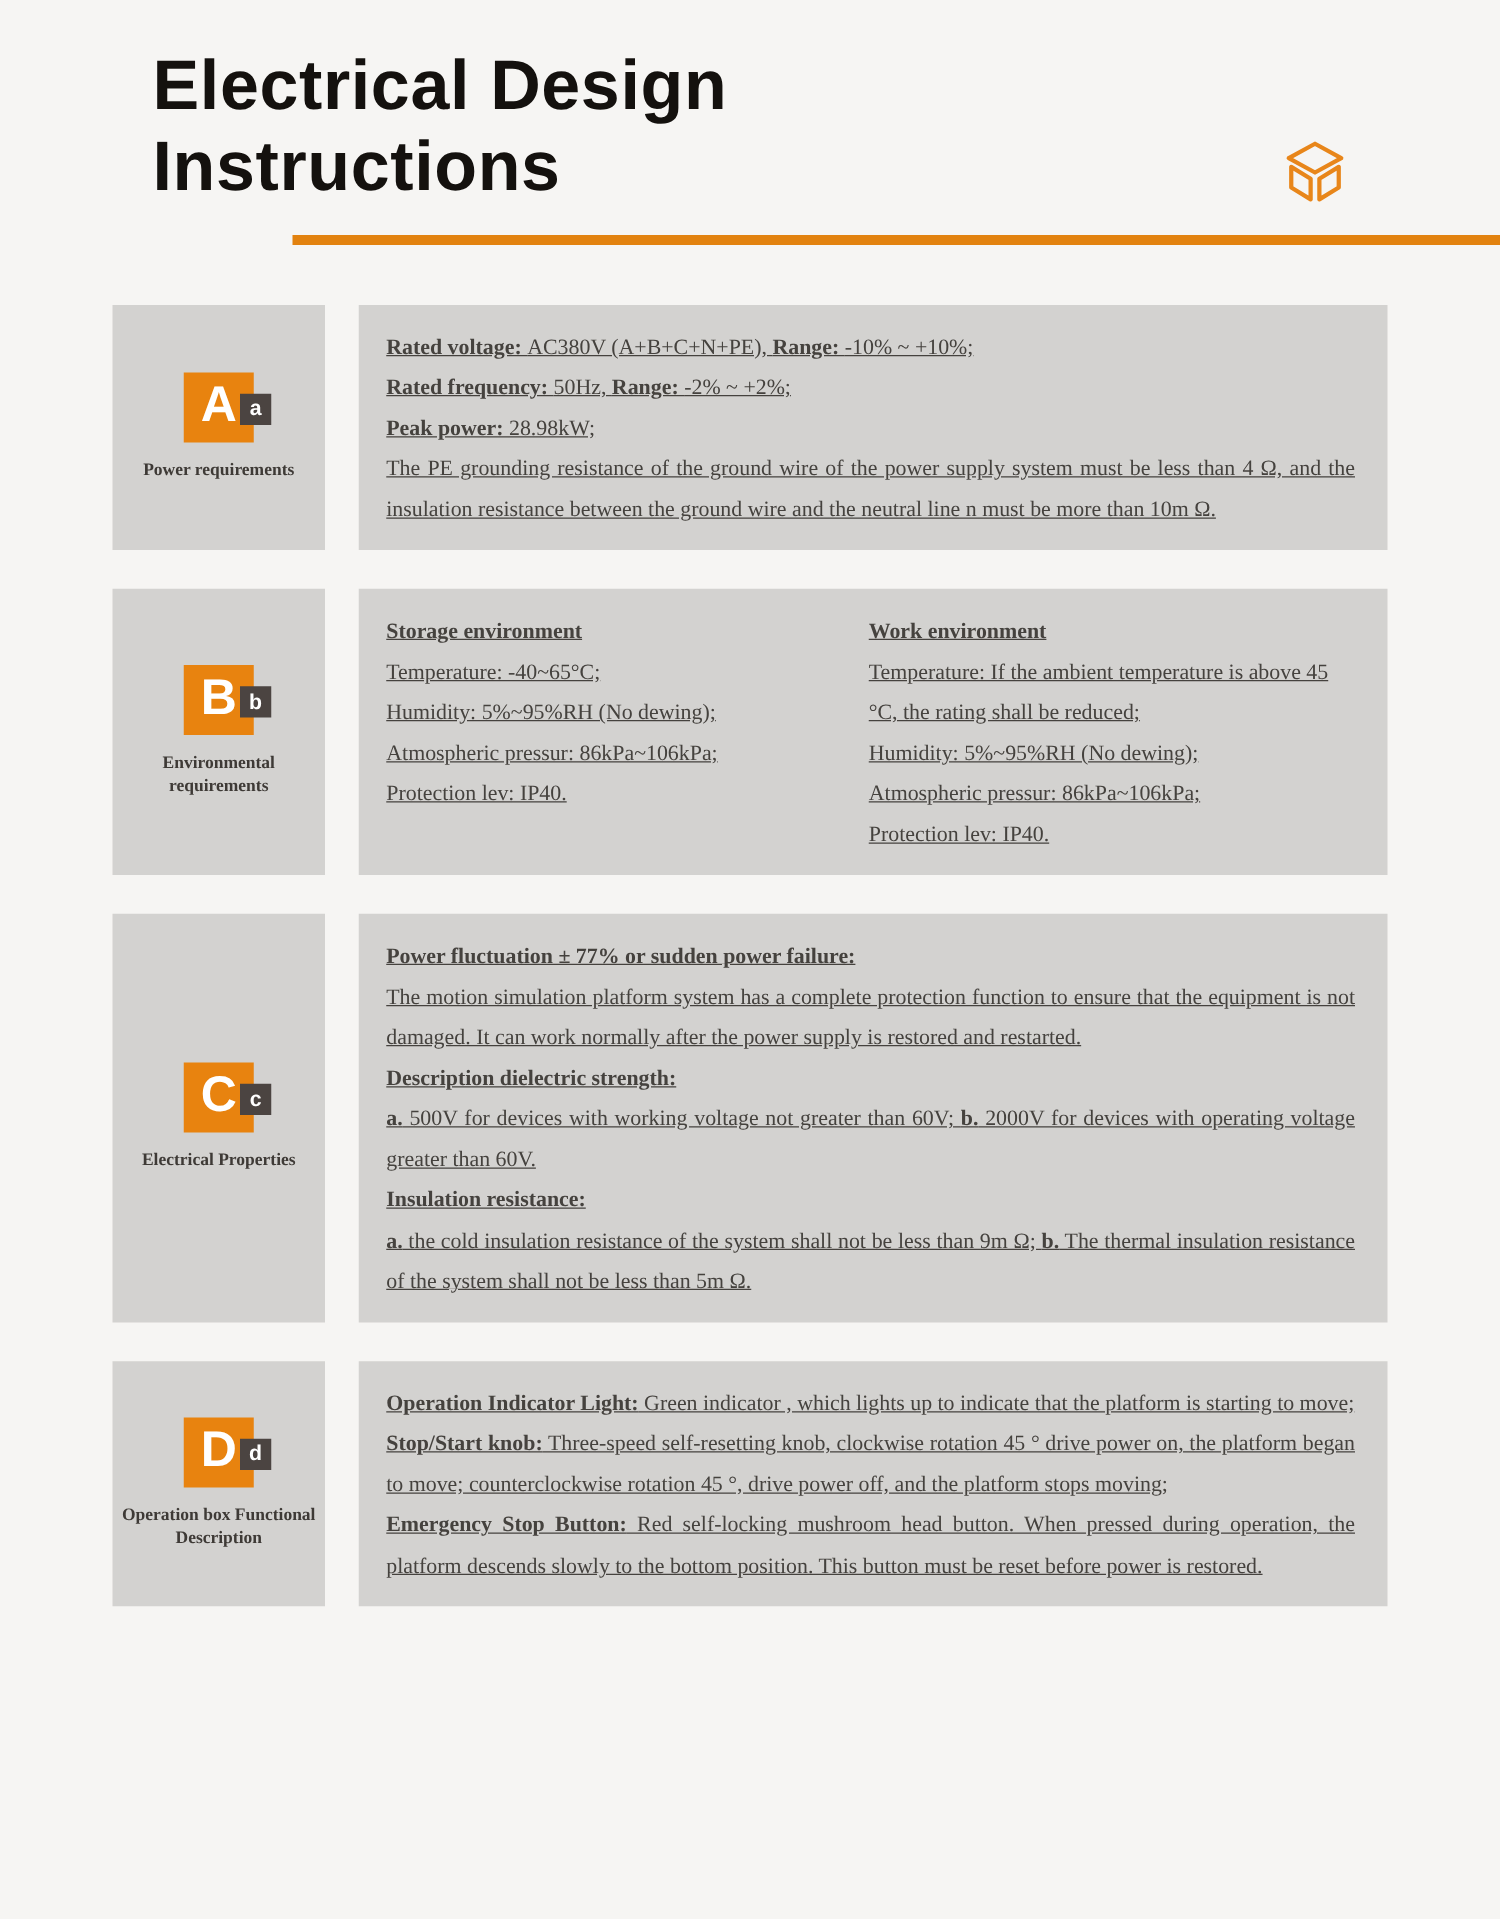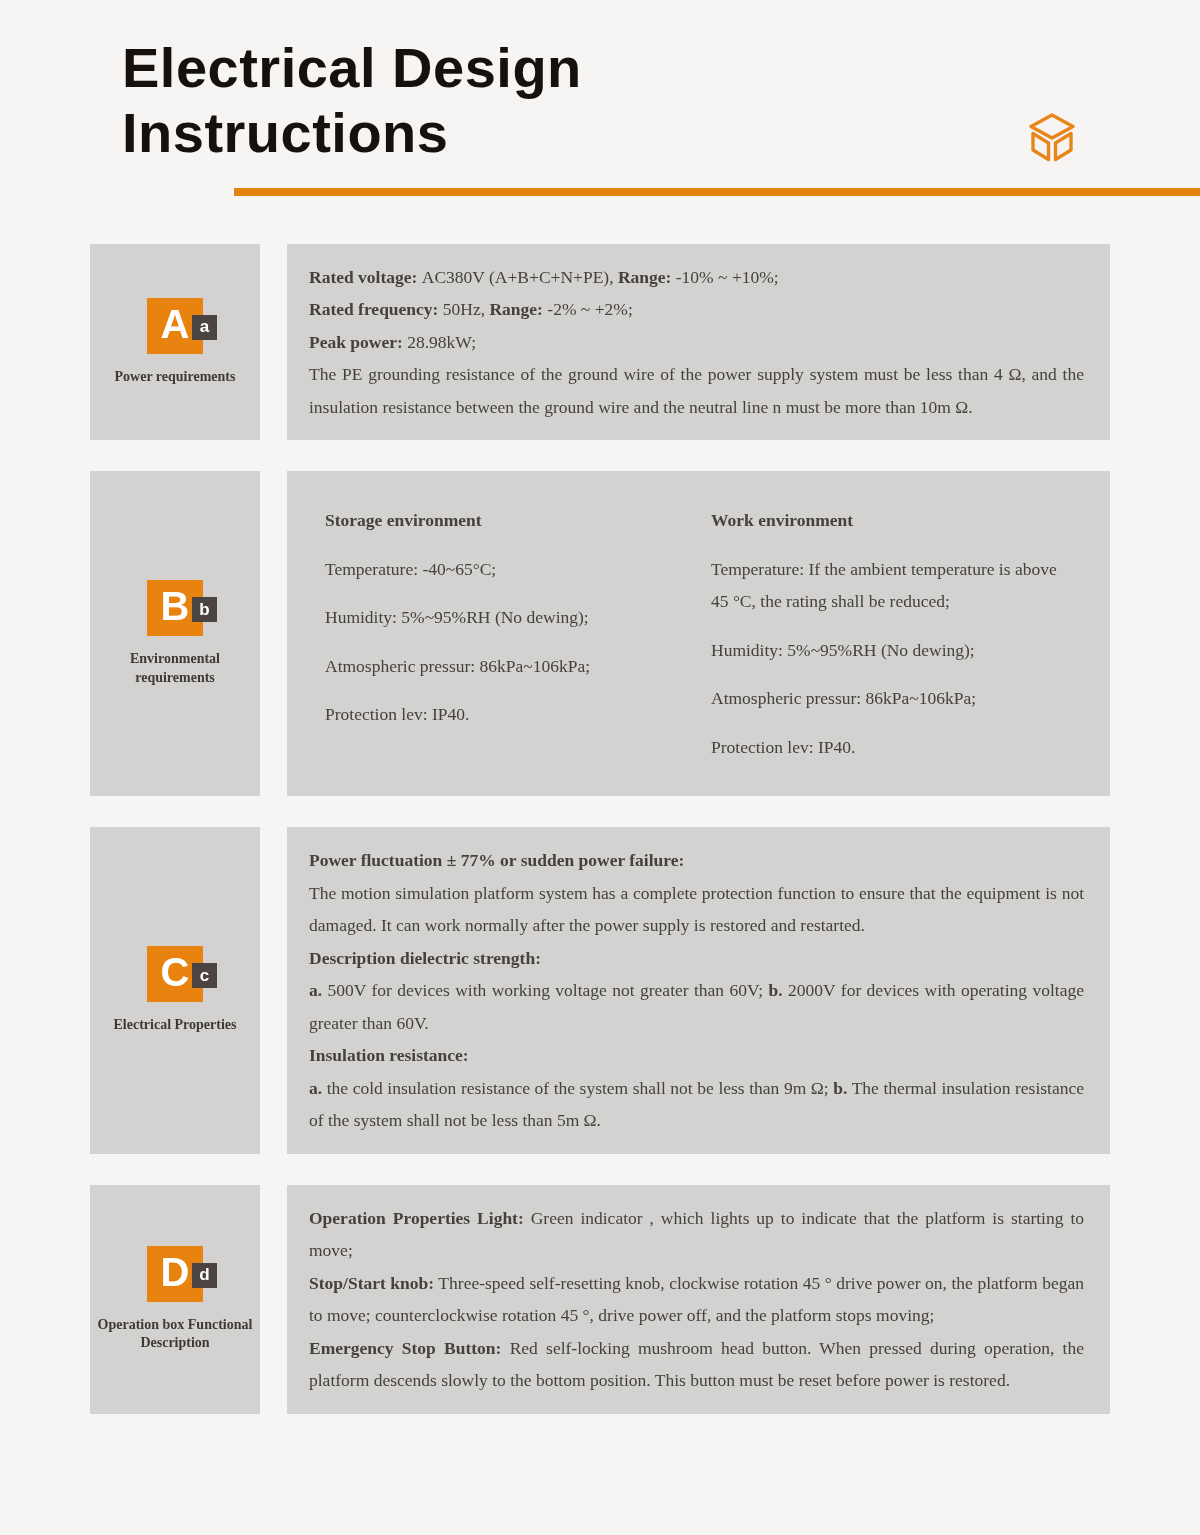--- a/index.html
+++ b/index.html
@@ -59,28 +59,28 @@
     color:#3E3A36; text-align:center;
   }
   .content {
     flex:1 1 auto;
     background:#D3D2D0;
     padding:17px 26px 17px 22px;
     font-size:17.5px; line-height:32.5px;
     color:#45423E;
     text-align:justify;
   }
-  .content p { margin:0; }
+  .content p { margin:0;text-decoration:underline; }
   .b { font-weight:700; }
 
   
   .cols { display:flex; gap:26px; text-align:left; }
   .col-storage { width:360px; flex:0 0 360px; }
   .col-work { flex:1 1 auto; }
-  .col p { margin:16px; }
+  .col p { margin:0; }
 </style>
 </head>
 <body>
 
 <div class="page">
 
   <div class="header">
     <h1 class="title">
       <span>Electrical Design</span><br>
       <span>Instructions</span>
@@ -157,20 +157,20 @@
 
     <section class="row">
       <aside class="side">
         <div class="badge">
           <span class="badge-big">D</span>
           <span class="badge-small">d</span>
         </div>
         <div class="side-label">Operation box Functional Description</div>
       </aside>
       <div class="content">
-        <p><span class="b">Operation Properties Light:</span><span> Green indicator , which lights up to indicate that the platform is starting to move;</span></p>
+        <p><span class="b">Operation Indicator Light:</span><span> Green indicator , which lights up to indicate that the platform is starting to move;</span></p>
         <p><span class="b">Stop/Start knob:</span><span> Three-speed self-resetting knob, clockwise rotation 45 ° drive power on, the platform began to move; counterclockwise rotation 45 °, drive power off, and the platform stops moving;</span></p>
         <p><span class="b">Emergency Stop Button:</span><span> Red self-locking mushroom head button. When pressed during operation, the platform descends slowly to the bottom position. This button must be reset before power is restored.</span></p>
       </div>
     </section>
 
   </div>
 </div>
 
 </body></html>

